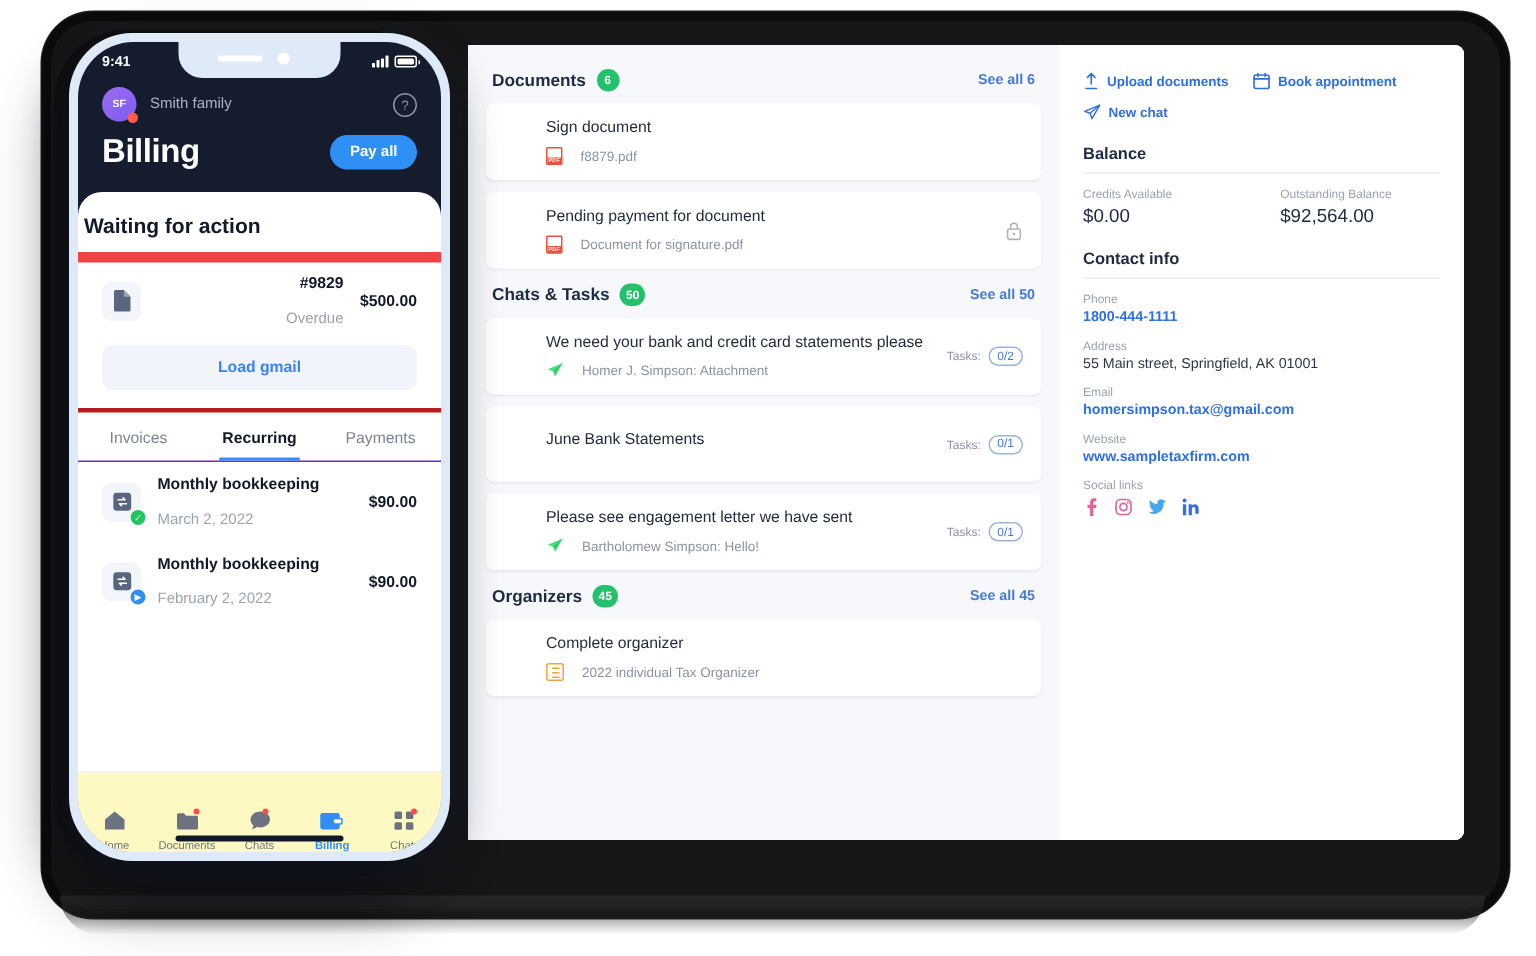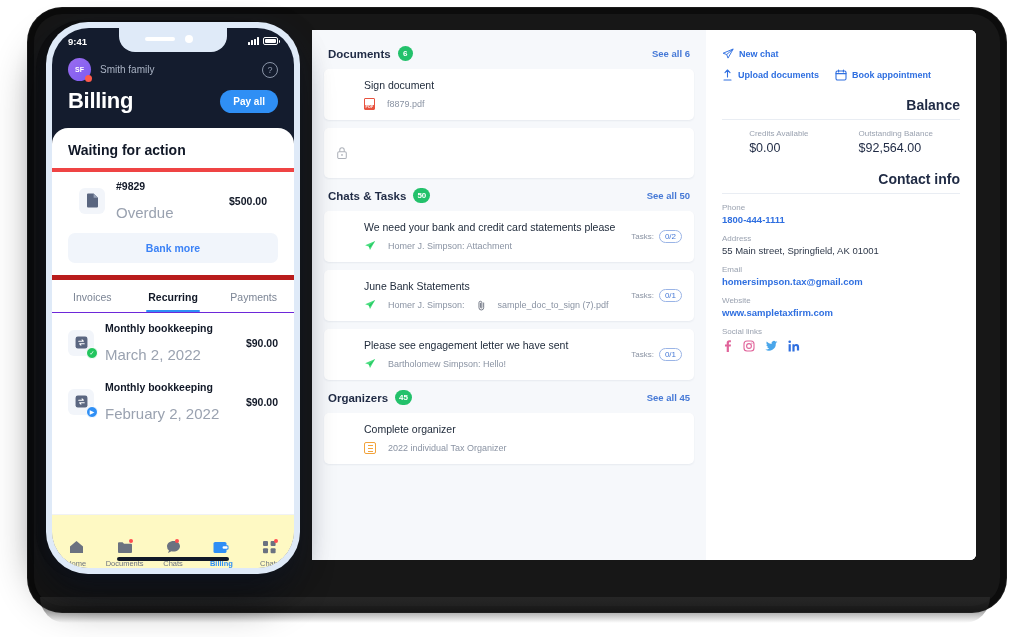--- a/index.html
+++ b/index.html
@@ -117,23 +117,23 @@
   }
 
   
   .quick-row { display: flex; gap: 16px; margin-bottom: 9px; }
   .quick-link {
     display: flex; align-items: center; gap: 5px;
     font-size: 9px; color: #2f6fe0; font-weight: bold; cursor: pointer;
     white-space: nowrap;
   }
   .quick-link svg { flex: none; }
-  .side-h { font-size: 14px; font-weight: bold; color: #1f2a44; margin: 16px 0 6px; text-align: right; }
+  .side-h { font-size: 11px; font-weight: bold; color: #1f2a44; margin: 16px 0 6px; }
   .side-rule { height: 1px; background: #e9edf3; margin-bottom: 9px; }
-  .bal-row { display: flex; gap: 50px; justify-content: center; }
+  .bal-row { display: flex; gap: 72px; }
   .bal-label { font-size: 8px; color: #9aa2b0; margin-bottom: 3px; }
   .bal-value { font-size: 12.5px; color: #1f2a44; }
   .ci-label { font-size: 8px; color: #9aa2b0; margin-top: 9px; }
   .ci-value { font-size: 9.5px; color: #2d3748; margin-top: 2px; }
   .ci-link { font-size: 9.5px; color: #2f6fe0; font-weight: bold; margin-top: 2px; cursor:pointer; }
   .social-row { display: flex; gap: 10px; margin-top: 4px; align-items:center; }
   .social-row span { cursor: pointer; display:flex; }
 
   
   .phone-shadow{
@@ -192,38 +192,39 @@
   .pay-all {
     background: #2f8ff5; color: #fff; font-size: 10px; font-weight: bold;
     border: none; border-radius: 13px; padding: 6px 13px; cursor: pointer;
   }
 
   .sheet {
     position: absolute; left: 0; right: 0; top: 100px; bottom: 0;
     background: #fff; border-radius: 16px 16px 0 0;
     display: flex; flex-direction: column;
   }
-  .sheet-h { font-size: 14px; font-weight: bold; color: #111827; padding: 14px 16px 10px; }
+  .sheet-h { font-size: 14px; font-weight: bold; color: #111827; padding: 14px 4px 10px; }
   .inv-row {
-    display:flex; align-items:center; gap:11px; padding: 8px 27px 10px;
-    border-top: 4px solid #ef4444;
+    display:flex; align-items:center; gap:11px; padding: 8px 16px 10px;
+    border-top: 7px solid #ef4444;
+    text-align: right;
   }
   .inv-ico {
     width: 26px; height: 26px; border-radius:6px; background:#f2f5fa;
     display:flex;align-items:center;justify-content:center; flex:none; position:relative;
   }
   .inv-mid { flex:1; }
   .inv-name { font-size: 10.5px; color:#111827; font-weight:bold; }
-  .inv-sub { font-size: 15px; color:#9aa2b0; margin-top:12px; }
+  .inv-sub { font-size: 10px; color:#9aa2b0; margin-top:12px; }
   .inv-amt { font-size: 10.5px; color:#111827; font-weight:bold; }
   .load-more {
     margin: 2px 16px 12px; background:#f1f5fb; border-radius:7px;
     text-align:center; padding: 9px 0; font-size:10.5px; color:#3b82f6; font-weight:bold; cursor:pointer;
   }
-  .tabs { display:flex; border-top:5px solid #b91c1c; }
+  .tabs { display:flex; border-top:3px solid #b91c1c; }
   .tab {
     flex:1; text-align:center; padding:11px 0 9px; font-size:10.5px;
     color:#7b8494; cursor:pointer; position:relative;
   }
   .tab.active { color:#111827; font-weight:bold; }
   .tab.active::after{
     content:""; position:absolute; left:16%; right:16%; bottom:0; height:2.5px;
     background:#2f8ff5; border-radius:2px;
   }
   .rec-list { border-top:1px solid #6d28d9; }
@@ -280,20 +281,27 @@
           <div class="card-body">
             <div class="card-title">Sign document</div>
             <div class="card-sub">
               <span class="pdf-ico"></span>
               <span>f8879.pdf</span>
             </div>
           </div>
         </div>
 
         <div class="card">
+          <div class="card-body">
+            <div class="card-title">Pending payment for document</div>
+            <div class="card-sub">
+              <span class="pdf-ico"></span>
+              <span>Document for signature.pdf</span>
+            </div>
+          </div>
           <svg class="lock-ico" viewBox="0 0 14 16">
             <rect x="2" y="6.5" width="10" height="8" rx="1.6" fill="none" stroke="#6b7280" stroke-width="1.2"></rect>
             <path d="M4.4 6.5V4.6a2.6 2.6 0 0 1 5.2 0v1.9" fill="none" stroke="#6b7280" stroke-width="1.2"></path>
             <circle cx="7" cy="10.3" r="1" fill="#6b7280"></circle>
           </svg>
         </div>
 
         <div class="sec-head">
           <div class="sec-title-wrap">
             <span class="sec-title">Chats &amp; Tasks</span>
@@ -315,31 +323,20 @@
           </div>
           <div class="tasks-wrap">
             <span class="tasks-label">Tasks:</span>
             <span class="tasks-pill">0/2</span>
           </div>
         </div>
 
         <div class="card">
           <div class="card-body">
             <div class="card-title">June Bank Statements</div>
-            <div class="card-sub">
-              <svg class="send-ico" viewBox="0 0 14 14">
-                <path d="M13 1.2 1.3 6.1l4.2 1.5 1.5 4.2z" fill="#4ade80"></path>
-                <path d="M5.5 7.6 13 1.2l-6 7.6z" fill="#22c55e"></path>
-              </svg>
-              <span class="fname">Homer J. Simpson:</span>
-              <svg class="clip-ico" viewBox="0 0 10 12">
-                <path d="M7.4 3.2v5.2a2.6 2.6 0 0 1-5.2 0V2.9a1.6 1.6 0 0 1 3.2 0v5.3a.7.7 0 0 1-1.4 0V3.5" fill="none" stroke="#6b7280" stroke-width="1.05" stroke-linecap="round"></path>
-              </svg>
-              <span class="fname">sample_doc_to_sign (7).pdf</span>
-            </div>
           </div>
           <div class="tasks-wrap">
             <span class="tasks-label">Tasks:</span>
             <span class="tasks-pill">0/1</span>
           </div>
         </div>
 
         <div class="card">
           <div class="card-body">
             <div class="card-title">Please see engagement letter we have sent</div>
@@ -372,40 +369,40 @@
               <span class="org-ico"></span>
               <span>2022 individual Tax Organizer</span>
             </div>
           </div>
         </div>
       </div>
 
       <div class="desk-side">
         <div class="quick-row">
           <div class="quick-link">
-            <svg width="12" height="12" viewBox="0 0 14 14">
-              <path d="M13 1.2 1.3 6.1l4.2 1.5 1.5 4.2z" fill="none" stroke="#2f6fe0" stroke-width="1.1" stroke-linejoin="round"></path>
-              <path d="M5.5 7.6 13 1.2" fill="none" stroke="#2f6fe0" stroke-width="1.1"></path>
-            </svg>
-            <span>New chat</span>
-          </div>
-        </div>
-        <div class="quick-row">
-          <div class="quick-link">
             <svg width="11" height="12" viewBox="0 0 11 12">
               <path d="M2 11h7M5.5 1v7M5.5 1 3 3.6M5.5 1 8 3.6" fill="none" stroke="#2f6fe0" stroke-width="1.1" stroke-linecap="round"></path>
             </svg>
             <span>Upload documents</span>
           </div>
           <div class="quick-link">
             <svg width="12" height="12" viewBox="0 0 12 12">
               <rect x="1" y="2" width="10" height="9" rx="1.4" fill="none" stroke="#2f6fe0" stroke-width="1.1"></rect>
               <path d="M1 4.6h10M3.6 1v2M8.4 1v2" stroke="#2f6fe0" stroke-width="1.1" stroke-linecap="round"></path>
             </svg>
             <span>Book appointment</span>
+          </div>
+        </div>
+        <div class="quick-row">
+          <div class="quick-link">
+            <svg width="12" height="12" viewBox="0 0 14 14">
+              <path d="M13 1.2 1.3 6.1l4.2 1.5 1.5 4.2z" fill="none" stroke="#2f6fe0" stroke-width="1.1" stroke-linejoin="round"></path>
+              <path d="M5.5 7.6 13 1.2" fill="none" stroke="#2f6fe0" stroke-width="1.1"></path>
+            </svg>
+            <span>New chat</span>
           </div>
         </div>
 
         <div class="side-h">Balance</div>
         <div class="side-rule"></div>
         <div class="bal-row">
           <div>
             <div class="bal-label">Credits Available</div>
             <div class="bal-value">$0.00</div>
           </div>
@@ -512,21 +509,21 @@
               <path d="M7.6 .4V4.8H12z" fill="#98a3b8"></path>
             </svg>
           </span>
           <span class="inv-mid">
             <span class="inv-name" style="display:block">#9829</span>
             <span class="inv-sub" style="display:block">Overdue</span>
           </span>
           <span class="inv-amt">$500.00</span>
         </div>
 
-        <div class="load-more">Bank more</div>
+        <div class="load-more">Load gmail</div>
 
         <div class="tabs">
           <div class="tab">Invoices</div>
           <div class="tab active">Recurring</div>
           <div class="tab">Payments</div>
         </div>
 
         <div class="rec-list">
           <div class="rec-row">
             <span class="rec-ico">

